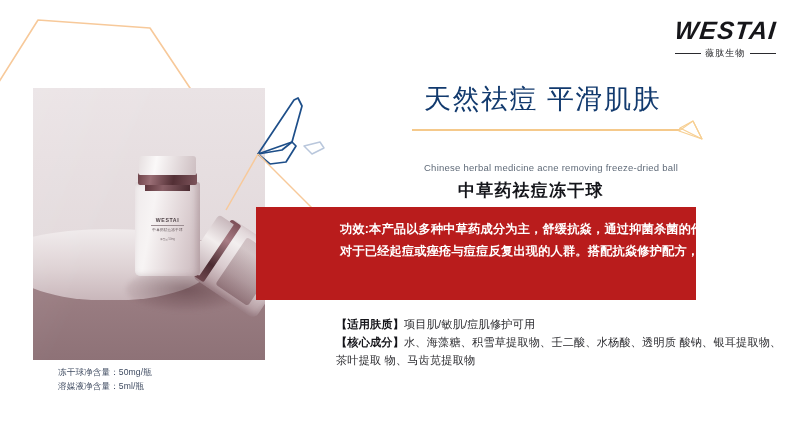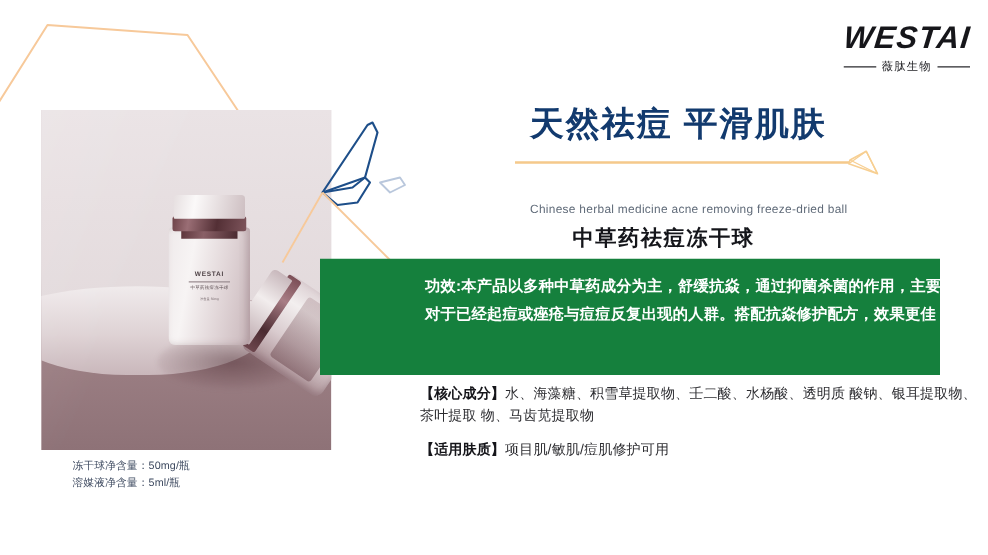--- a/index.html
+++ b/index.html
@@ -114,39 +114,39 @@
   .logo-sub{
     display:flex;align-items:center;justify-content:space-between;gap:4px;
     margin-top:2px;
   }
   .logo-sub .ln{width:26px;height:1px;background:#2a2a2e;}
   .logo-sub .tx{font-size:9px;color:#1d1d21;letter-spacing:1px;white-space:nowrap;}
 
   
   .headline{position:absolute;left:424px;top:84px;width:340px;}
   .h1{
-    font-size:27px;font-weight:700;color:#123a6e;letter-spacing:1.5px;
+    font-size:27px;font-weight:400;color:#123a6e;letter-spacing:1.5px;
     line-height:1.15;white-space:nowrap;
   }
   .rule-row{position:relative;margin-top:10px;height:12px;}
   .rule{position:absolute;left:-12px;top:4px;width:268px;height:2px;background:#f5c98b;}
   .tri{position:absolute;left:252px;top:-6px;}
   .h-en{
     margin-top:25px;font-size:9.5px;color:#5f6a78;letter-spacing:.25px;
     white-space:nowrap;
   }
   .h2{
     margin-top:6px;margin-left:34px;font-size:17px;font-weight:700;color:#14151a;
     letter-spacing:1.2px;white-space:nowrap;
   }
 
   
   .panel{
-    position:absolute;left:256px;top:207px;width:496px;height:93px;
-    background:#15803d;
+    position:absolute;left:256px;top:207px;width:440px;height:93px;
+    background:#b91c1c;
   }
   .panel-tx{
     position:absolute;left:84px;top:11px;width:430px;
     color:#ffffff;font-size:12.2px;font-weight:700;line-height:1.82;
     letter-spacing:.2px;
   }
 
   
   .info{position:absolute;left:336px;top:306px;width:452px;}
   .info-row{font-size:11.2px;color:#2c2c30;line-height:1.62;letter-spacing:.15px;}
@@ -238,25 +238,25 @@
     </div>
     <div class="h-en">Chinese herbal medicine acne removing freeze-dried ball</div>
     <div class="h2">中草药祛痘冻干球</div>
   </div>
 
   <div class="panel">
     <div class="panel-tx">功效:本产品以多种中草药成分为主，舒缓抗焱，通过抑菌杀菌的作用，主要针对于已经起痘或痤疮与痘痘反复出现的人群。搭配抗焱修护配方，效果更佳</div>
   </div>
 
   <div class="info">
+    <div class="info-row info-skin">
+      <span class="tag">【适用肤质】</span><span>项目肌/敏肌/痘肌修护可用</span>
+    </div>
     <div class="info-row info-ing">
       <span class="tag">【核心成分】</span><span>水、海藻糖、积雪草提取物、壬二酸、水杨酸、透明质 酸钠、银耳提取物、茶叶提取 物、马齿苋提取物</span>
-    </div>
-    <div class="info-row info-skin">
-      <span class="tag">【适用肤质】</span><span>项目肌/敏肌/痘肌修护可用</span>
     </div>
   </div>
 
 
   <div class="spec">
     <div>冻干球净含量：50mg/瓶</div>
     <div>溶媒液净含量：5ml/瓶</div>
   </div>
 
 </div>

